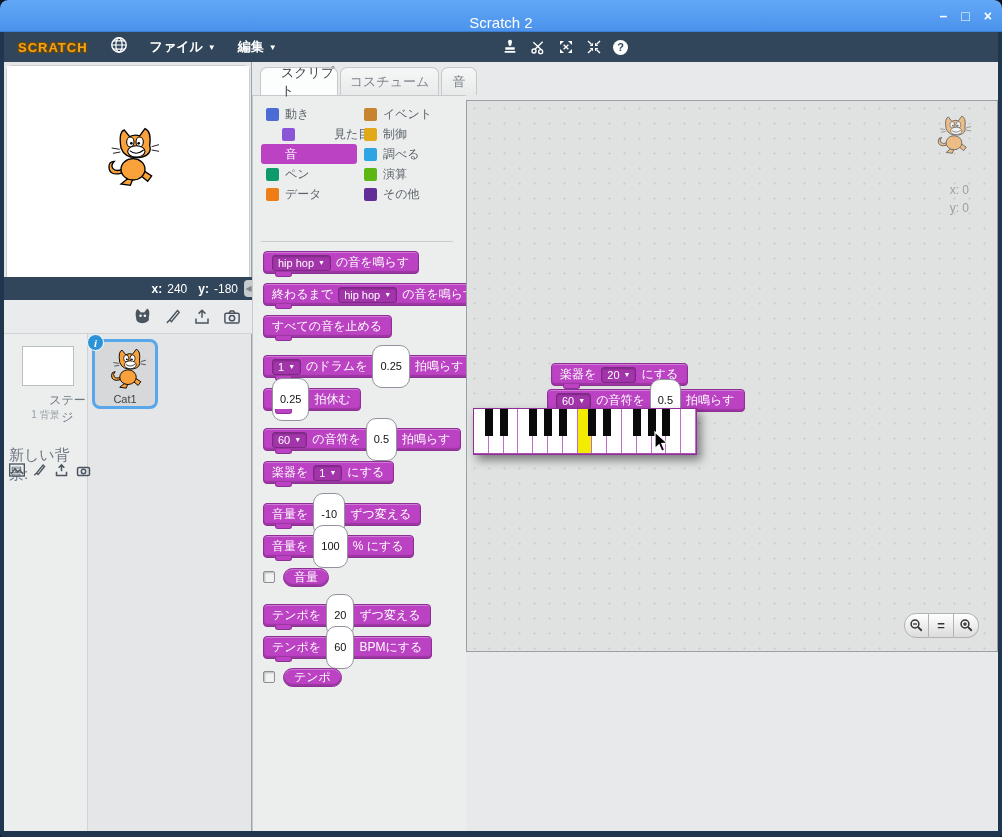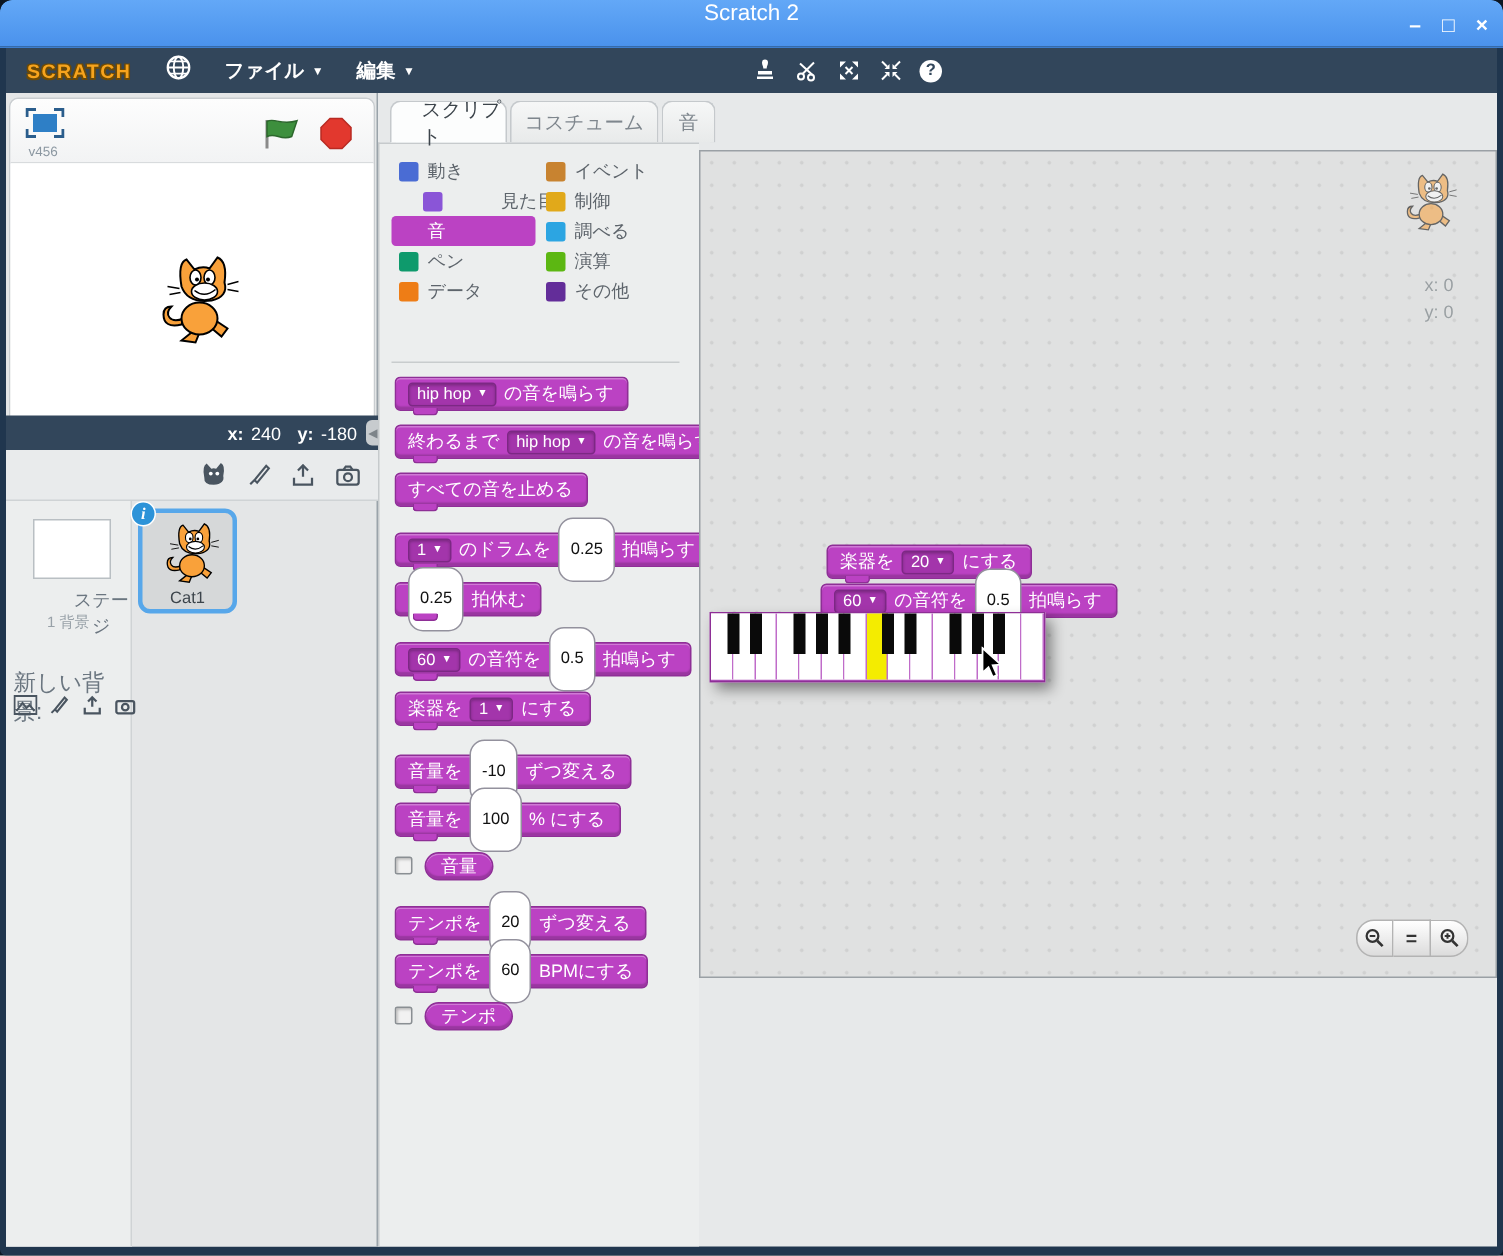--- a/index.html
+++ b/index.html
@@ -1,21 +1,21 @@
 <!DOCTYPE html>
 <html><head>
 <meta charset="utf-8">
 <style>
   * { margin:0; padding:0; box-sizing:border-box; }
   html,body { width:1002px; height:837px; overflow:hidden; }
   body { font-family:"Liberation Sans","DejaVu Sans",sans-serif; background:#0c1623; }
   .window { position:relative; width:1002px; height:837px; background:#20364E; border-radius:8px 8px 4px 4px; overflow:hidden; }
 
   
-  .titlebar { height:32px; background:linear-gradient(#63a8f7,#4a92ec); border-radius:8px 8px 0 0; position:relative; display:flex; align-items:flex-start; justify-content:center; border-bottom:1px solid #3c7ecf; }
+  .titlebar { height:32px; background:linear-gradient(#63a8f7,#4a92ec); border-radius:8px 8px 0 0; position:relative; display:flex; align-items:flex-end; justify-content:center; border-bottom:1px solid #3c7ecf; }
   .title-text { color:#fff; font-size:15px; }
   .win-btns { position:absolute; right:10px; top:0; height:100%; display:flex; align-items:center; gap:14px; }
   .win-btn { color:#fff; font-size:14px; font-weight:bold; line-height:1; cursor:default; }
 
   
   .menubar { height:30px; margin:0 4px; background:#32465b; display:flex; align-items:center; position:relative; }
   .logo { margin-left:14px; font-size:13px; font-weight:bold; letter-spacing:1px; color:#f7a41d; text-shadow:1px 1px 0 #6d4a05, -1px -1px 0 #6d4a05, 1px -1px 0 #6d4a05, -1px 1px 0 #6d4a05; }
   .globe { margin-left:22px; }
   .menu-item { margin-left:22px; color:#fff; font-size:13px; font-weight:bold; display:flex; align-items:center; gap:5px; }
   .menu-item .tri { font-size:8px; }
@@ -185,40 +185,20 @@
           </svg>
       </span>
       <span class="help-ic">?</span>
     </div>
   </div>
 
   <div class="content">
 
     <div class="left-panel">
       <div class="stage-card">
-        <div class="stage-header">
-          <span class="fs-btn">
-            <svg width="26" height="20" viewBox="0 0 26 20">
-                <rect x="5" y="4" width="16" height="12" fill="#2e7fc6"></rect>
-                <path d="M1 6 V1 H7 M19 1 h6 v5 M25 14 v5 h-6 M7 19 H1 v-5" fill="none" stroke="#2a5d8c" stroke-width="2"></path>
-              </svg>
-          </span>
-          <span class="v-label">v456</span>
-          <span class="flag-btn">
-            <svg width="26" height="22" viewBox="0 0 26 22">
-                <line x1="3" y1="2" x2="3" y2="21" stroke="#8a8a8a" stroke-width="2"></line>
-                <path d="M3 3 C8 0 12 6 23 2.5 L19.5 13 C12 16 9 10 3 13 Z" fill="#3d8f3d" stroke="#2c672c" stroke-width="1"></path>
-              </svg>
-          </span>
-          <span class="stop-btn">
-            <svg width="22" height="22" viewBox="0 0 22 22">
-                <polygon points="7,1 15,1 21,7 21,15 15,21 7,21 1,15 1,7" fill="#e2382e" stroke="#b82a22" stroke-width="1"></polygon>
-              </svg>
-          </span>
-        </div>
         <div class="stage-area">
           <svg class="stage-cat">
               <use href="#cat" width="64" height="64"></use>
             </svg>
         </div>
       </div>
       <div class="xy-bar">
         <b>x:</b>
         <span>240</span>
         <b style="margin-left:6px">y:</b>

